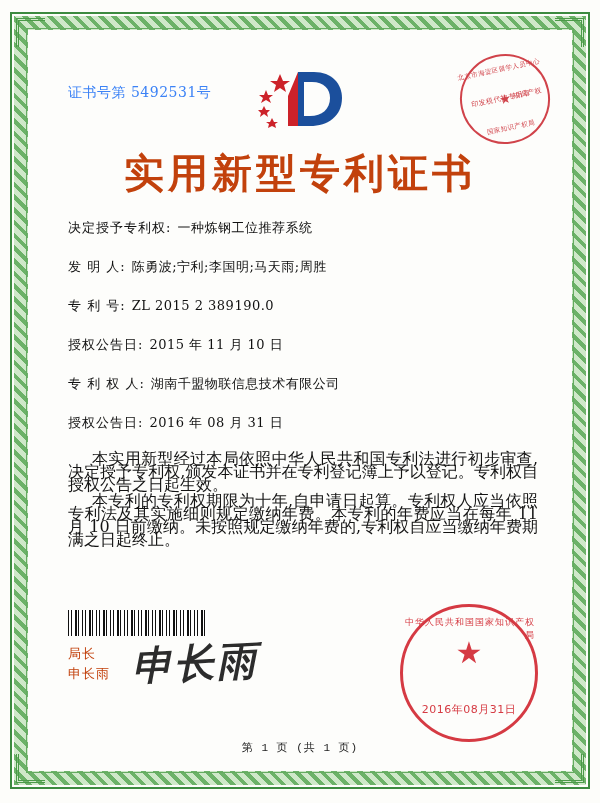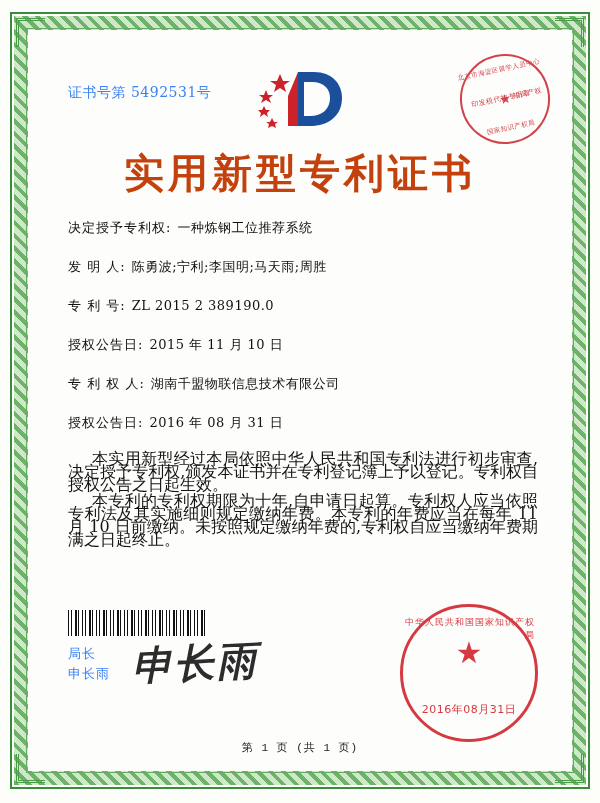--- a/index.html
+++ b/index.html
@@ -188,21 +188,21 @@
   }
 
   
   .sig-block {
     position: absolute;
     left: 28px;
     top: 600px;
     font-family: "DejaVu Serif", "Liberation Serif", serif;
     font-size: 13px;
     line-height: 20px;
-    color: #3b82f6;
+    color: #c2410c;
     letter-spacing: 1px;
   }
   .signature {
     position: absolute;
     left: 92px;
     top: 592px;
     font-family: "DejaVu Serif", "Liberation Serif", serif;
     font-size: 40px;
     font-style: italic;
     font-weight: bold;

